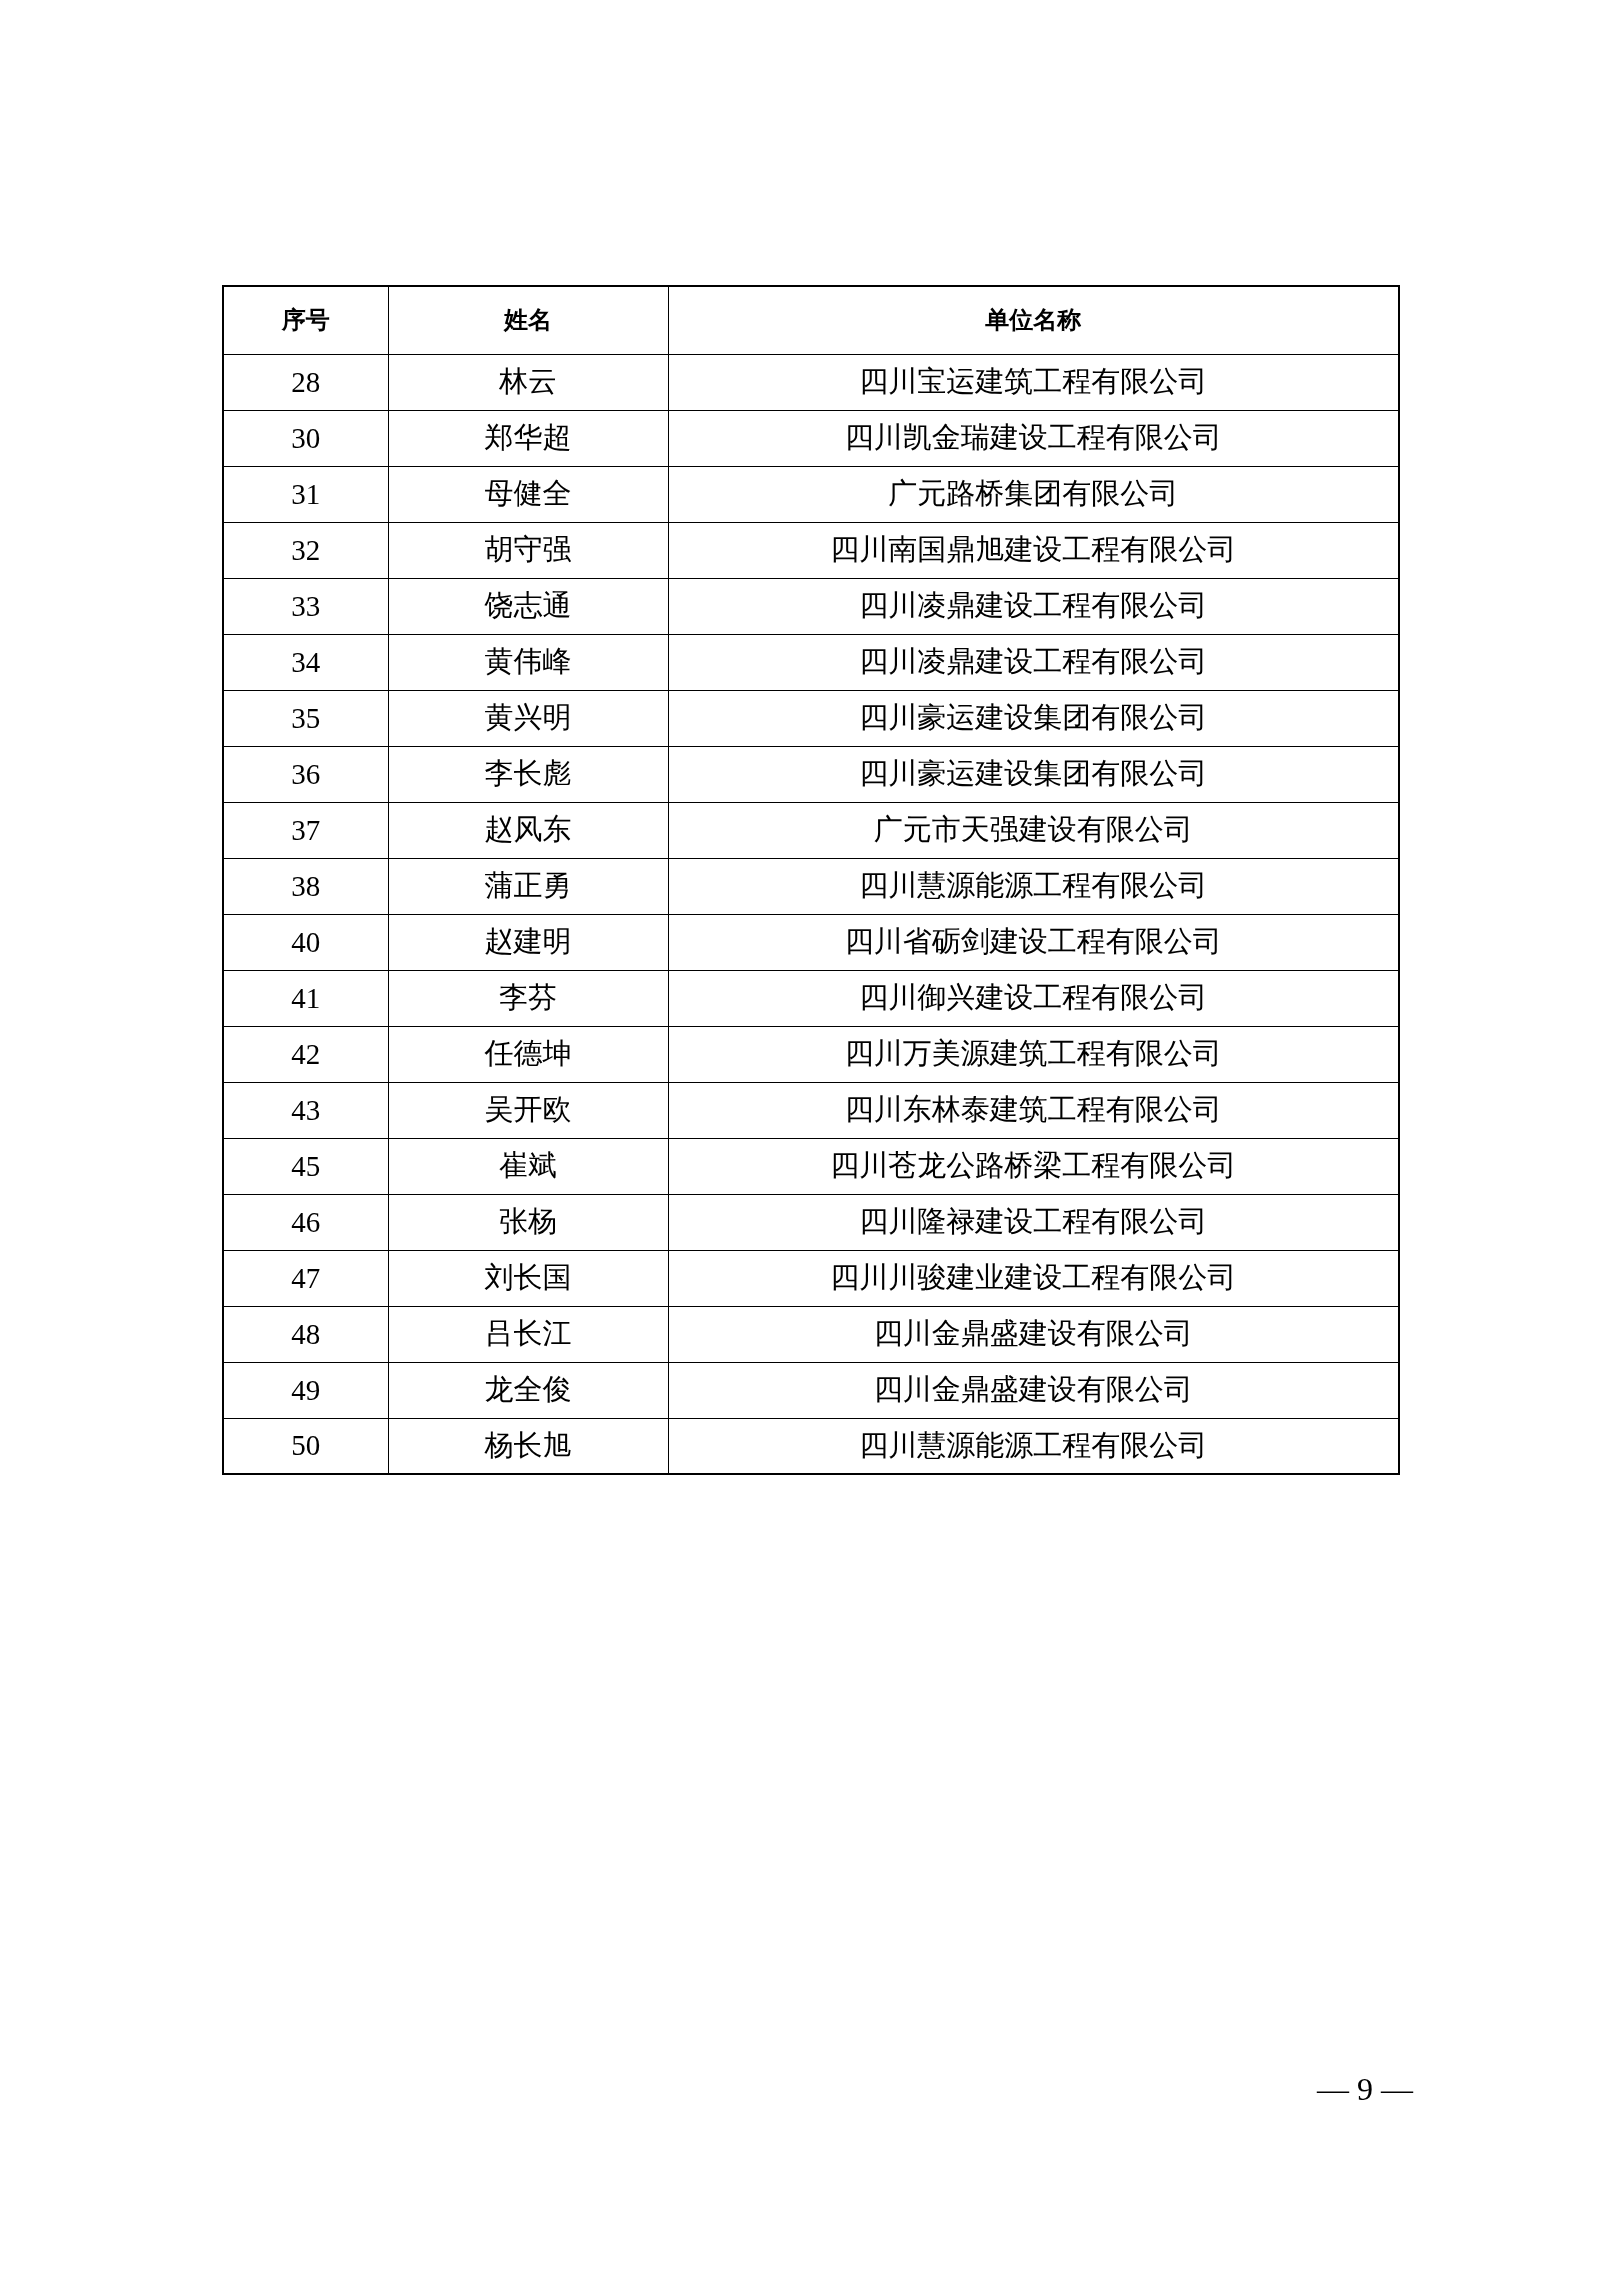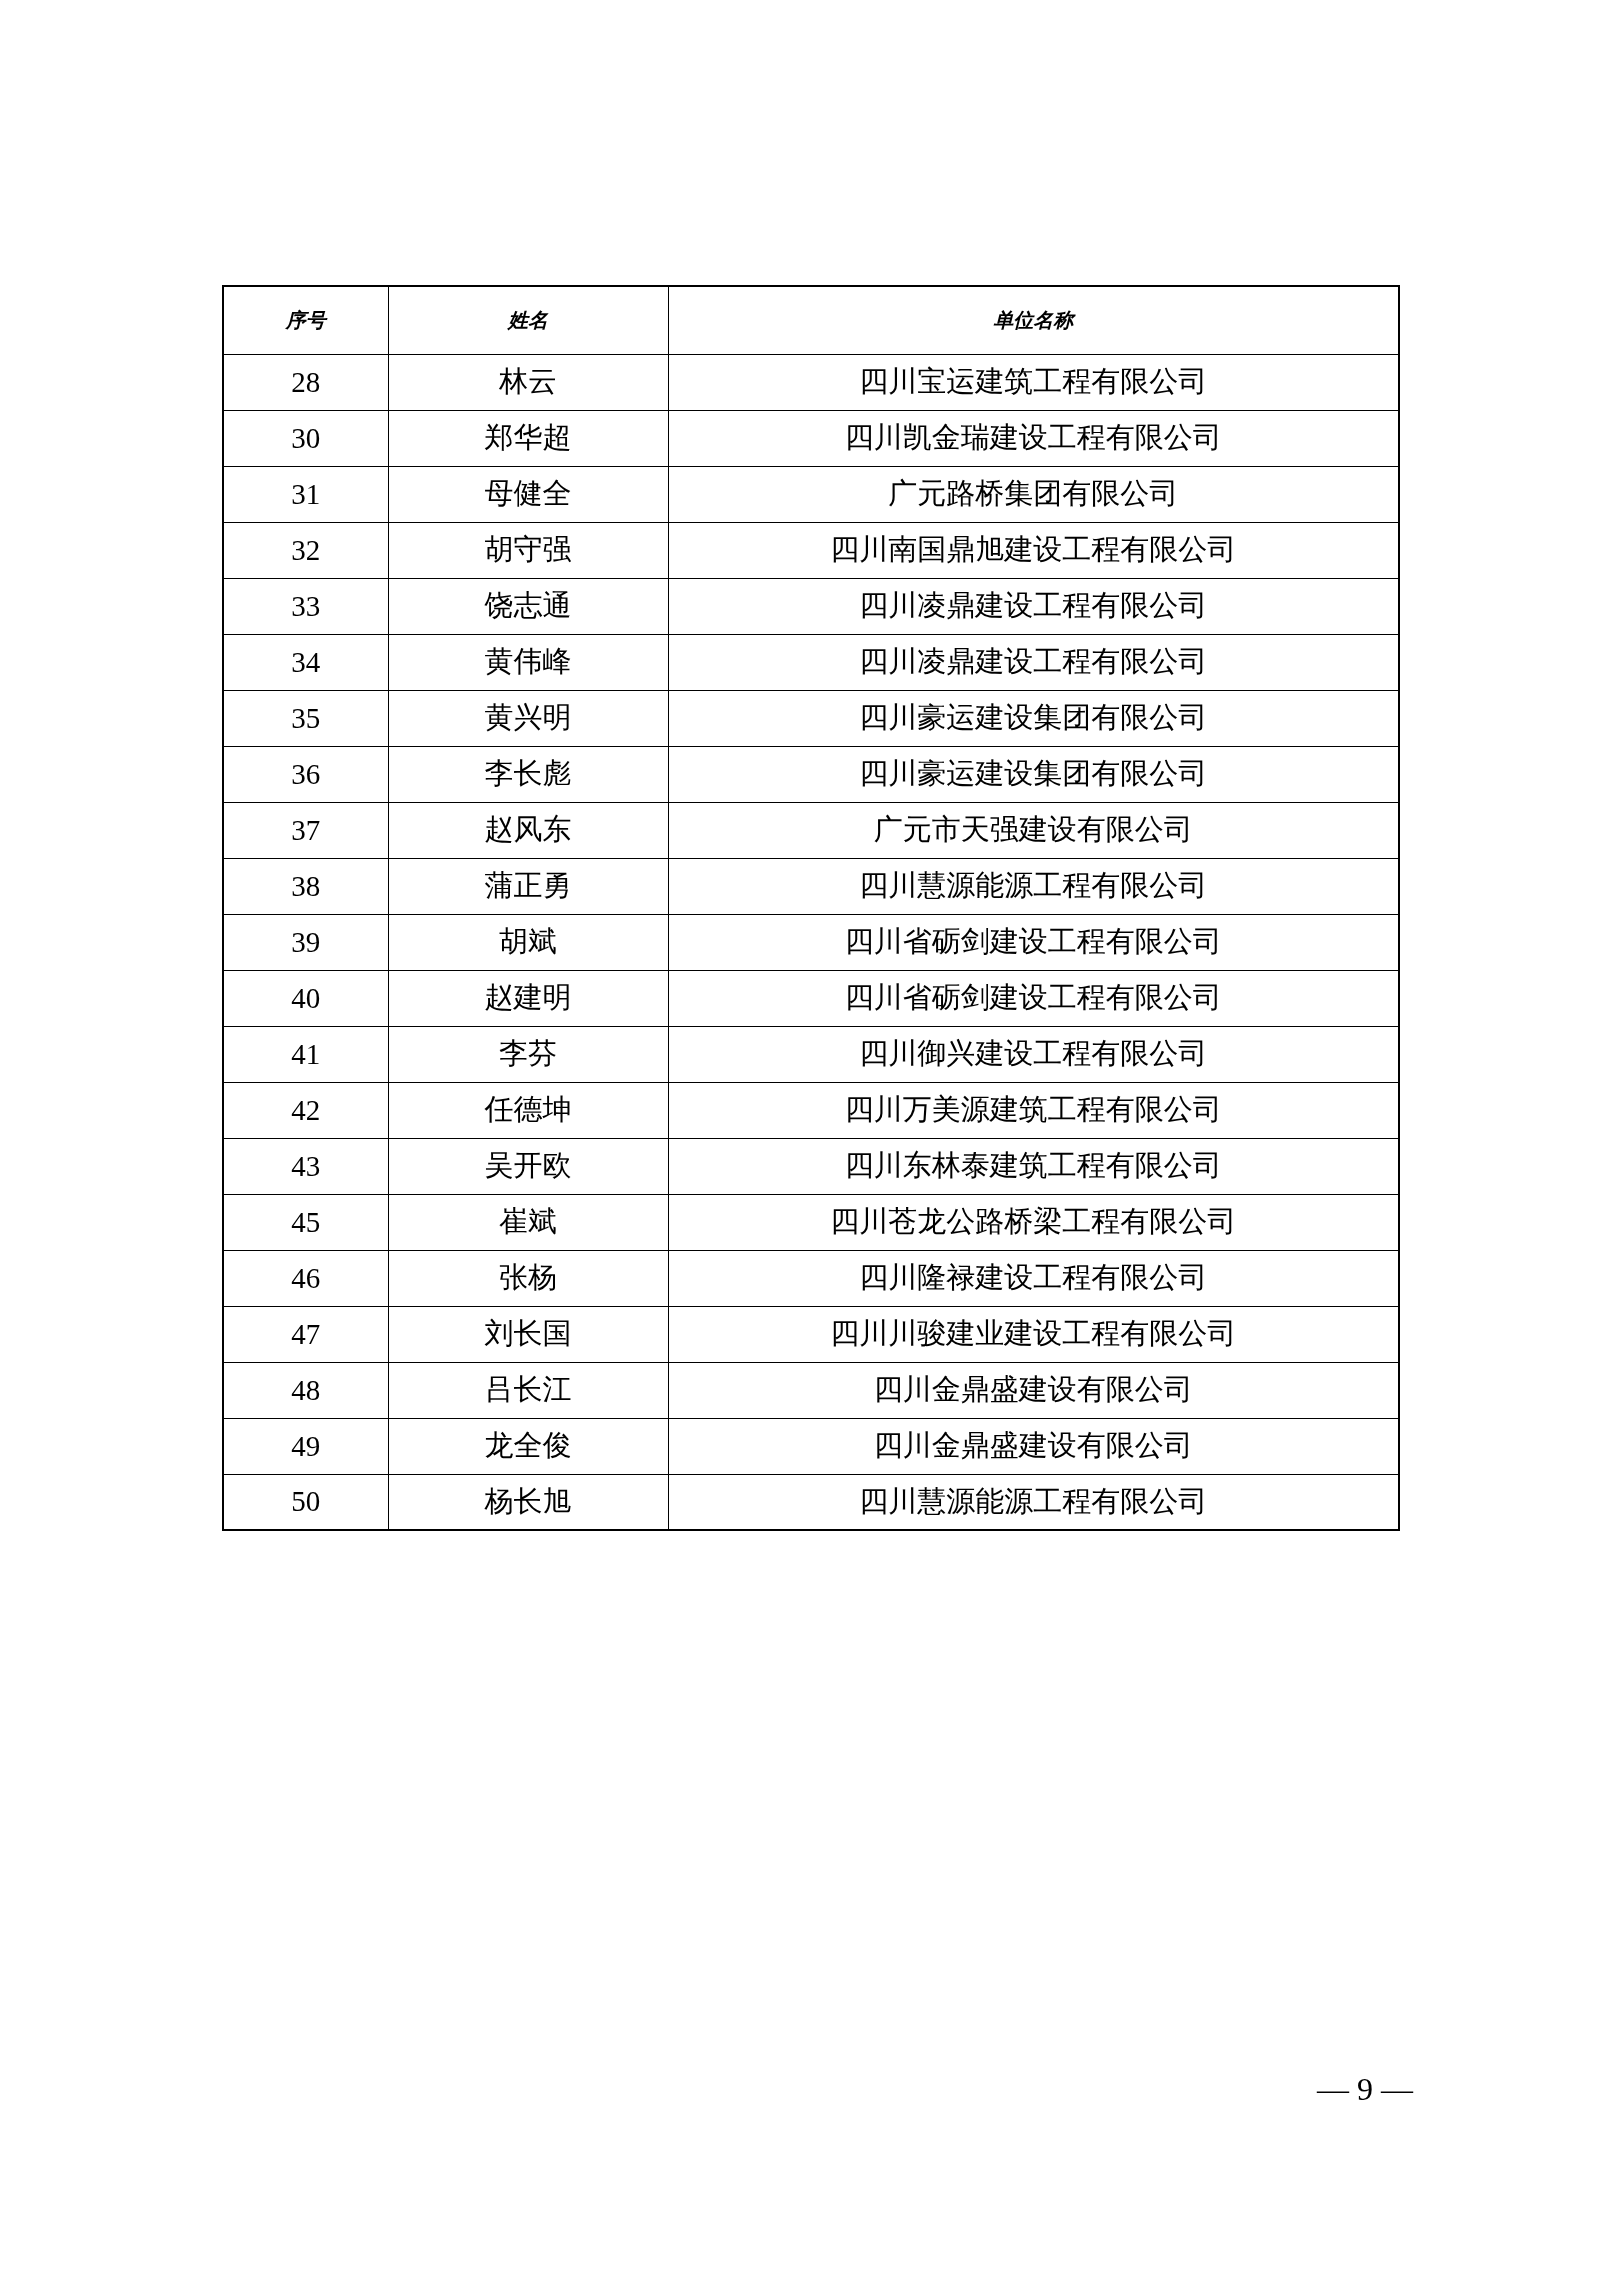--- a/index.html
+++ b/index.html
@@ -27,23 +27,22 @@
     border: 1.7px solid #000000;
     text-align: center;
     vertical-align: middle;
     padding: 0;
     overflow: hidden;
     white-space: nowrap;
   }
   table.roster th {
     font-family: "Liberation Sans", "DejaVu Sans", sans-serif;
     font-weight: bold;
-    font-size: 20px;
+    font-size: 24px;
     height: 68px;
-    font-style: italic;
   }
   table.roster td {
     font-size: 29px;
     height: 56px;
     font-weight: normal;
   }
   .col-no      { width: 165px; }
   .col-name    { width: 280px; }
   .col-company { width: 731px; }
   td.cell-no { font-family: "Liberation Serif", "DejaVu Serif", serif; }
@@ -122,25 +121,20 @@
       <td class="cell-no">37</td>
       <td class="cell-name">赵风东</td>
       <td class="cell-company">广元市天强建设有限公司</td>
     </tr>
         <tr>
       <td class="cell-no">38</td>
       <td class="cell-name">蒲正勇</td>
       <td class="cell-company">四川慧源能源工程有限公司</td>
     </tr>
         <tr>
-      <td class="cell-no">39</td>
-      <td class="cell-name">胡斌</td>
-      <td class="cell-company">四川省砺剑建设工程有限公司</td>
-    </tr>
-        <tr>
       <td class="cell-no">40</td>
       <td class="cell-name">赵建明</td>
       <td class="cell-company">四川省砺剑建设工程有限公司</td>
     </tr>
         <tr>
       <td class="cell-no">41</td>
       <td class="cell-name">李芬</td>
       <td class="cell-company">四川御兴建设工程有限公司</td>
     </tr>
         <tr>

